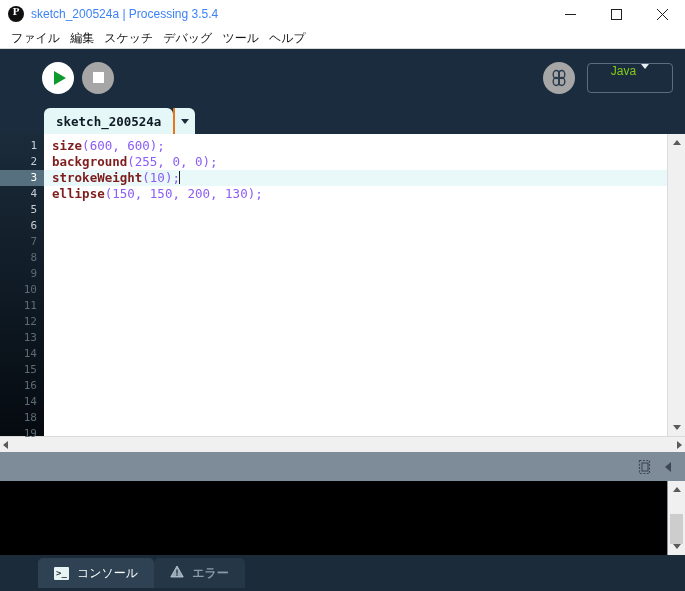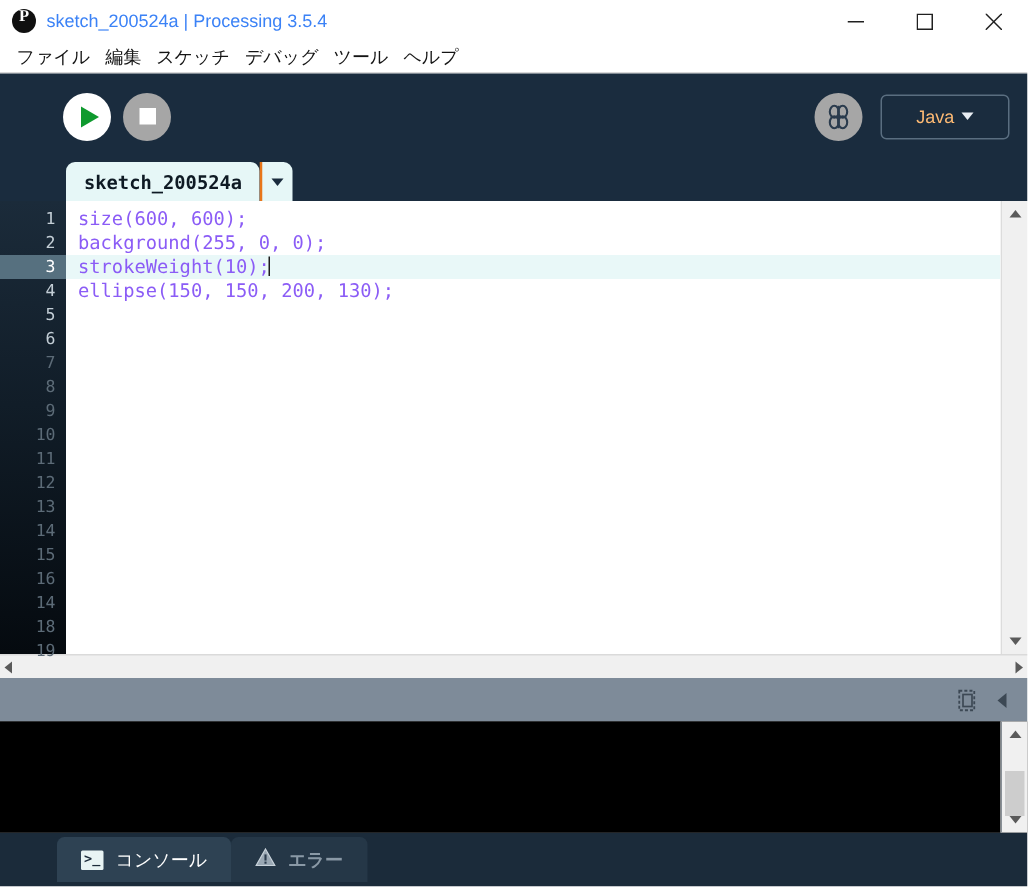--- a/index.html
+++ b/index.html
@@ -120,25 +120,25 @@
     display: flex; align-items: center; justify-content: center;
     margin-right: 12px;
     flex: 0 0 auto;
   }
   .mode-select {
     border: 1px solid #5a6e80;
     border-radius: 4px;
     height: 28px;
     min-width: 66px;
     display: flex;
-    align-items: center;
+    align-items: flex-start;
     justify-content: center;
     gap: 5px;
     padding: 0 9px;
-    color: #fdba74;
+    color: #84cc16;
     font-size: 12px;
   }
   .mode-caret {
     width: 0; height: 0;
     border-left: 4px solid transparent;
     border-right: 4px solid transparent;
     border-top: 5px solid #e9eef3;
   }
 
   
@@ -221,21 +221,21 @@
     height: 16px;
     line-height: 16px;
     font-size: 12.5px;
     font-family: "DejaVu Sans Mono", monospace;
     color: #1c1c1c;
     padding-left: 8px;
     white-space: pre;
     box-sizing: border-box;
   }
   .code-line.active { background: #e9f8f8; }
-  .tok-fn { color: #8b5cf6; }
+  .tok-fn { color: #7f1d1d; font-weight: bold; }
   .tok-num, .tok-punct { color: #8b5cf6; }
   .caret {
     display: inline-block;
     width: 1px;
     height: 13px;
     background: #1c1c1c;
     vertical-align: -2px;
     margin-left: -1px;
   }
 

